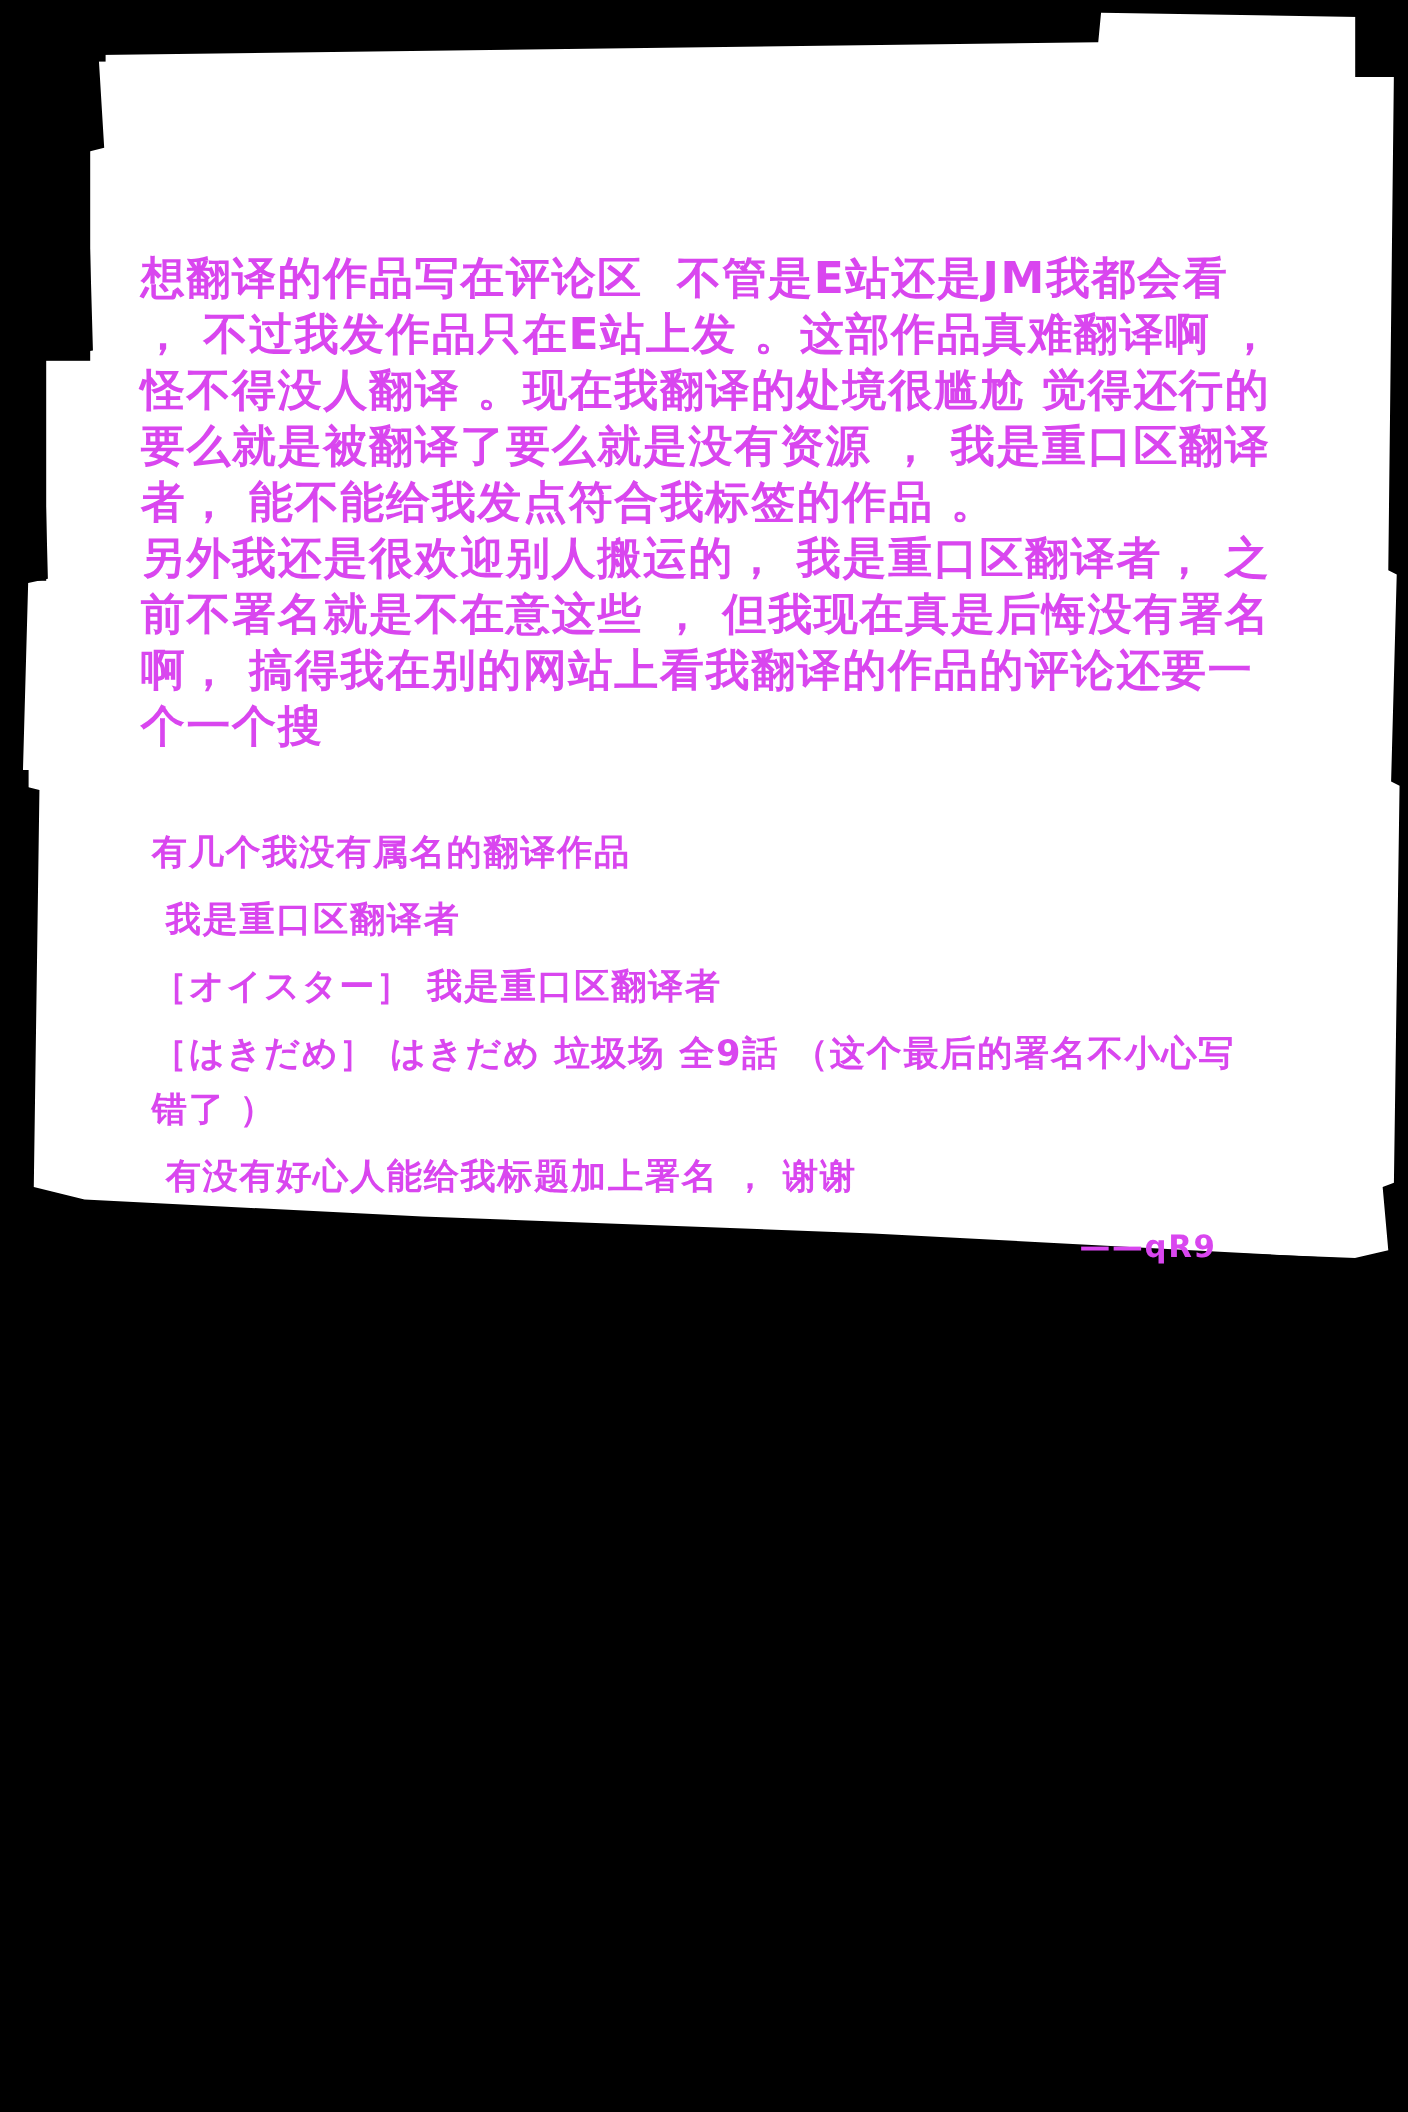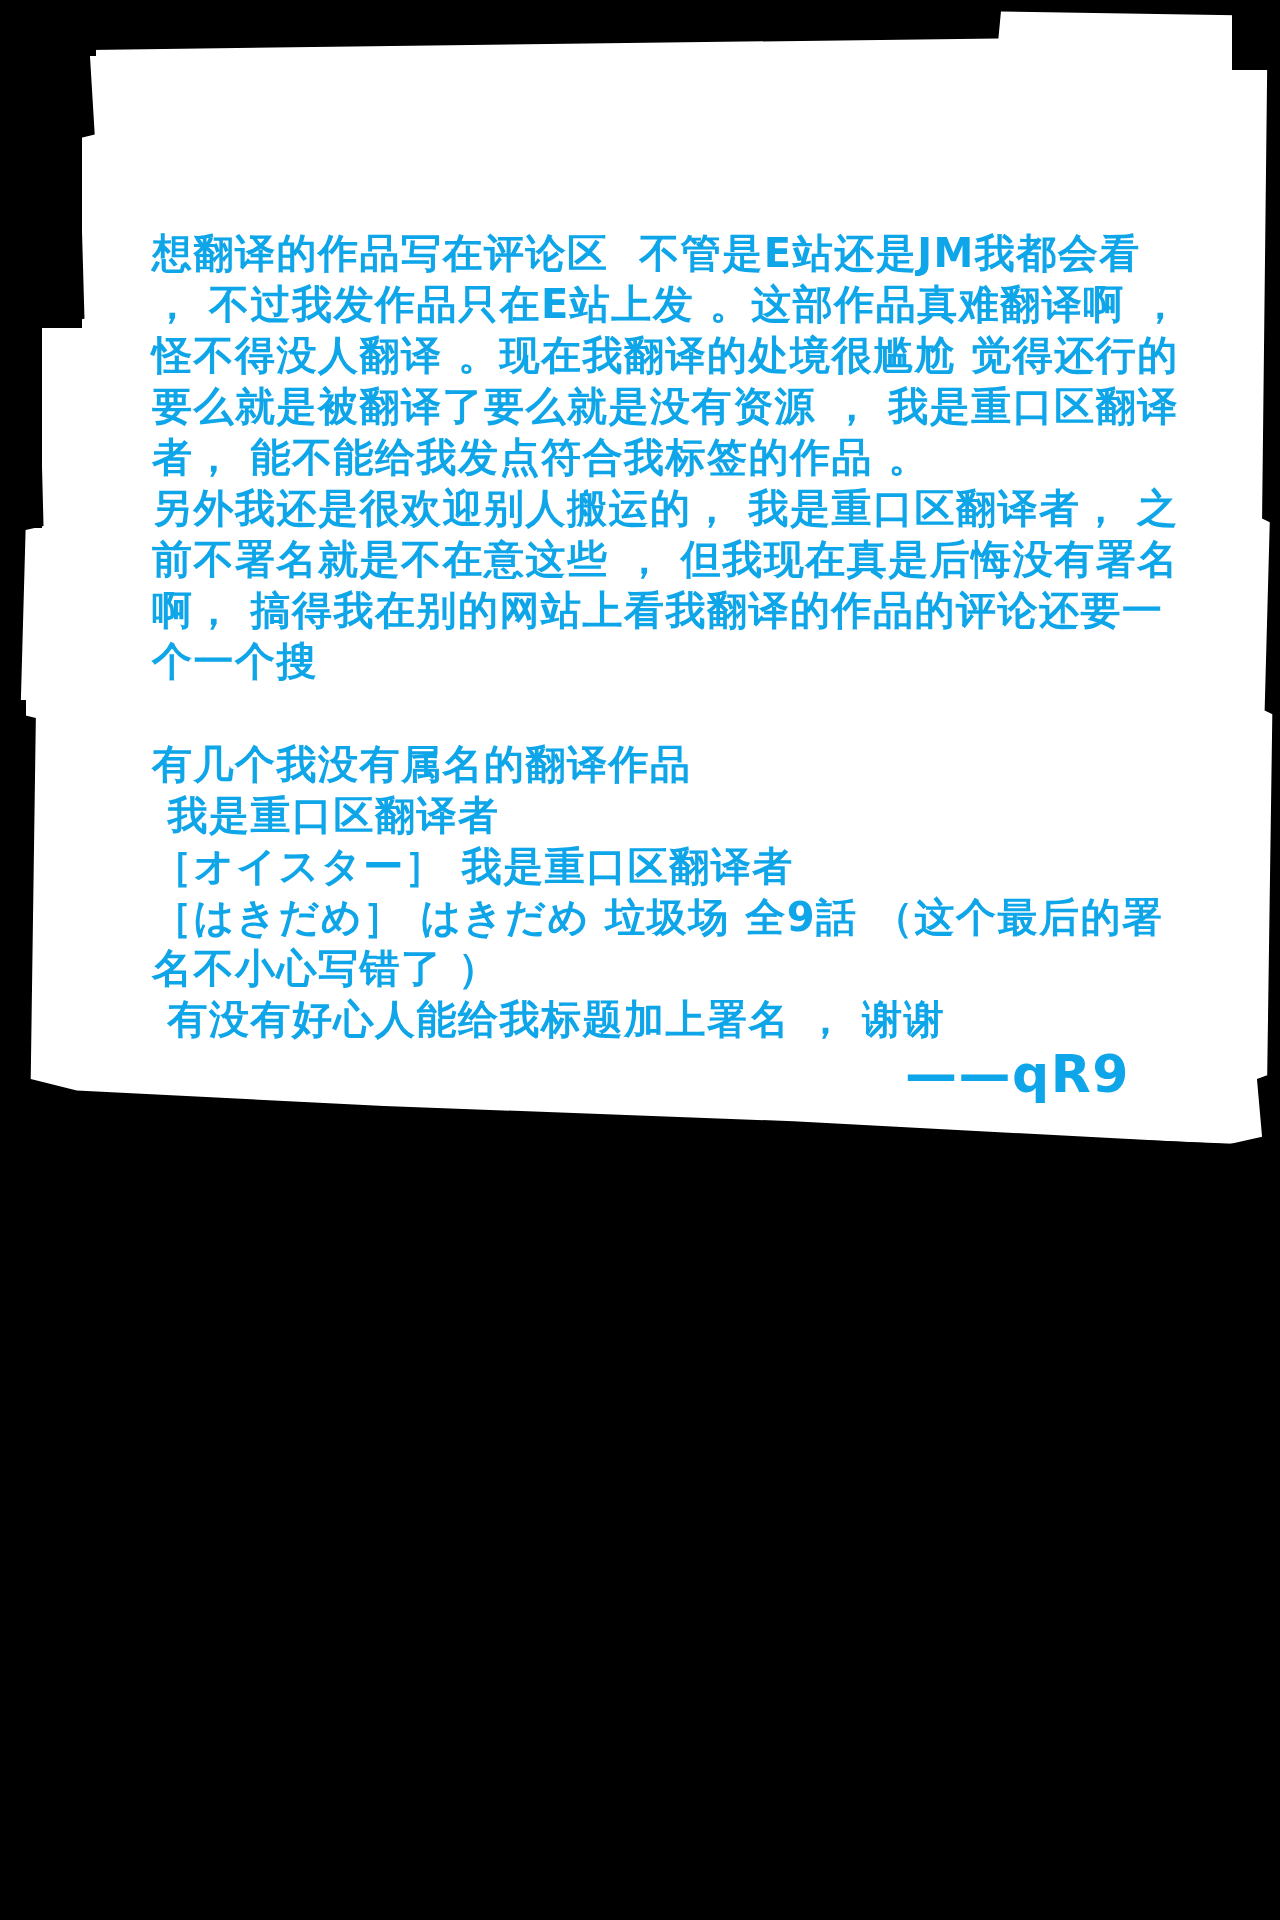--- a/index.html
+++ b/index.html
@@ -55,50 +55,50 @@
   }
 
   
   .notch {
     position: absolute;
     background: #000000;
   }
 
   #text-block {
     position: absolute;
-    left: 152px;
+    left: 128px;
     top: 228px;
     width: 1030px;
-    color: #0ea5e9;
+    color: #d946ef;
   }
 
   .para {
     font-size: 40px;
     line-height: 51px;
     letter-spacing: 1.5px;
     font-weight: 600;
     white-space: pre-wrap;
     margin: 0;
   }
 
   .spacer {
     height: 52px;
   }
 
   .line {
-    font-size: 40px;
+    font-size: 32px;
     line-height: 51px;
     letter-spacing: 1.5px;
     font-weight: 600;
     white-space: pre-wrap;
-    margin: 0;
+    margin: 10px;
   }
 
   .signature {
-    font-size: 52px;
+    font-size: 28px;
     line-height: 58px;
     letter-spacing: 1.5px;
     font-weight: 600;
     text-align: right;
     padding-right: 52px;
     margin: 0;
   }
 </style>
 </head>
 <body>

